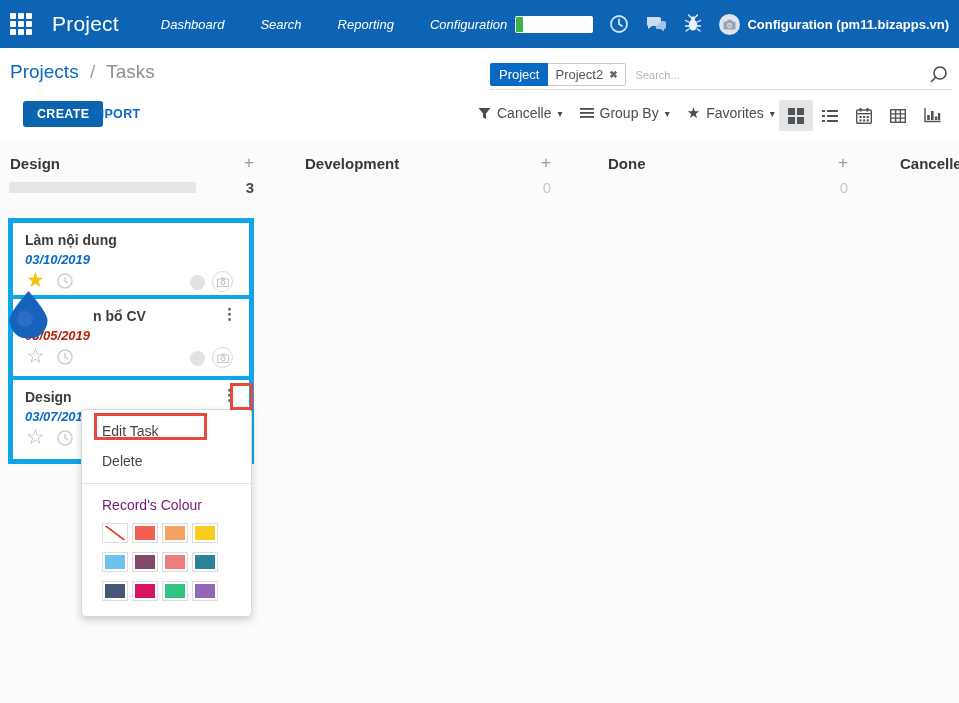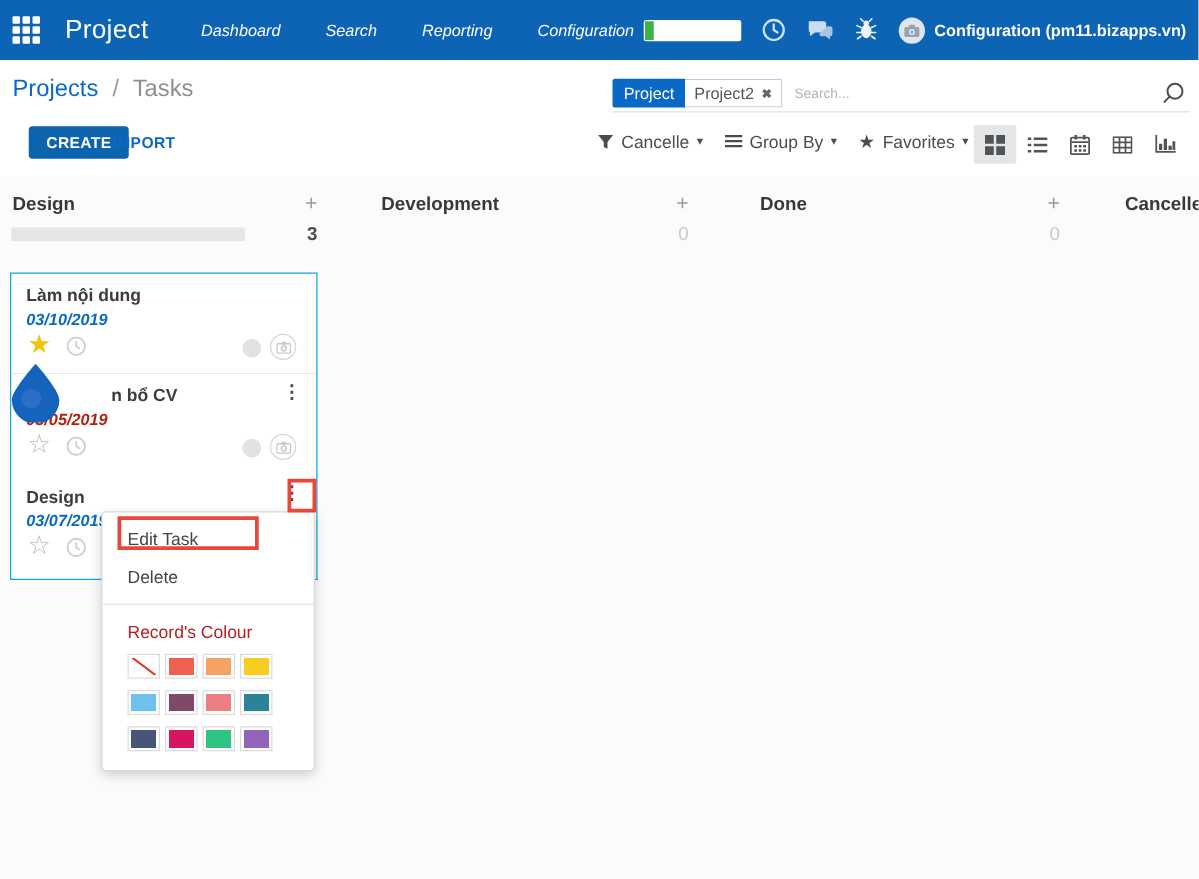--- a/index.html
+++ b/index.html
@@ -58,21 +58,21 @@
   .vs-btn.active { background:#e5e5e5; }
 
   
   .board { position:absolute; top:141px; left:0; width:959px; height:562px; background:#fbfbfb; }
   .col-title { position:absolute; top:14px; font-size:15px; font-weight:700; color:#383838; white-space:nowrap; }
   .col-plus { position:absolute; top:12px; width:16px; text-align:right; font-size:17px; color:#9a9a9a; cursor:pointer; }
   .col-count { position:absolute; top:38px; width:16px; text-align:right; font-size:15px; font-weight:700; color:#4a4a4a; }
   .col-count.zero { color:#c9c9c9; font-weight:400; }
   .col-progress { position:absolute; left:9px; top:41px; width:187px; height:11px; background:#e6e6e6; border-radius:1px; }
 
-  .kcard { position:absolute; left:8px; width:246px; background:#fff; border:1px solid #0ea5e9; height:82px; cursor:pointer; }
+  .kcard { position:absolute; left:8px; width:246px; background:#fff; border:5px solid #0ea5e9; height:82px; cursor:pointer; }
   .kcard.joined { border-top:none; }
   .kcard-title { position:absolute; left:12px; top:9px; font-size:14px; font-weight:700; color:#3c3c3c; white-space:nowrap; }
   .kcard-date { position:absolute; left:12px; top:29px; font-size:13px; font-weight:700; font-style:italic; color:#0a69c5; white-space:nowrap; }
   .kcard-date.overdue { color:#b3220f; }
   .kcard-kebab { position:absolute; top:6px; right:8px; font-size:15px; font-weight:700; color:#4a4a4a;
                  line-height:14px; cursor:pointer; padding:2px 4px; }
   .kcard-star { position:absolute; left:13px; top:46px; font-size:21px; line-height:22px; color:#b8b8b8; cursor:pointer; }
   .kcard-star.on { color:#f2c40f; }
   .kcard-clock { position:absolute; left:44px; top:50px; }
   .kcard-avatar { position:absolute; right:44px; top:52px; width:15px; height:15px; border-radius:50%; background:#e2e2e2; }
@@ -81,21 +81,21 @@
 
   
   .touch-cursor { position:absolute; left:9px; top:291px; z-index:5; pointer-events:none; }
 
   
   .ctx-menu { position:absolute; left:81px; top:409px; width:171px; background:#fff;
               border:1px solid #d9d9d9; border-radius:4px; box-shadow:0 3px 9px rgba(0,0,0,.18);
               z-index:10; padding:6px 0 15px 0; }
   .ctx-item { padding:7px 20px; font-size:14px; color:#3f454b; cursor:pointer; white-space:nowrap; }
   .ctx-divider { border-top:1px solid #e4e4e4; margin:7px 0 6px 0; }
-  .ctx-label { padding:7px 20px 10px 20px; font-size:14px; color:#b91c1c; }
+  .ctx-label { padding:7px 20px 10px 20px; font-size:14px; color:#701a75; }
   .swatch-grid { display:grid; grid-template-columns:repeat(4,26px); grid-auto-rows:20px; gap:9px 4px; padding:0 14px 0 20px; }
   .swatch { width:26px; height:20px; border:1px solid #dcdcdc; background-clip:content-box; padding:2px; background-color:#fff; cursor:pointer; }
   .swatch.none { background:linear-gradient(to top right, #fff 46%, #e0402e 48%, #e0402e 52%, #fff 54%); background-clip:content-box; }
 
   
   .annot { position:absolute; border:3px solid #e8473b; z-index:20; pointer-events:none; }
   .annot-kebab { left:230px; top:383px; width:23px; height:27px; }
   .annot-menu-item { left:94px; top:413px; width:113px; height:27px; }
 </style>
 </head>

